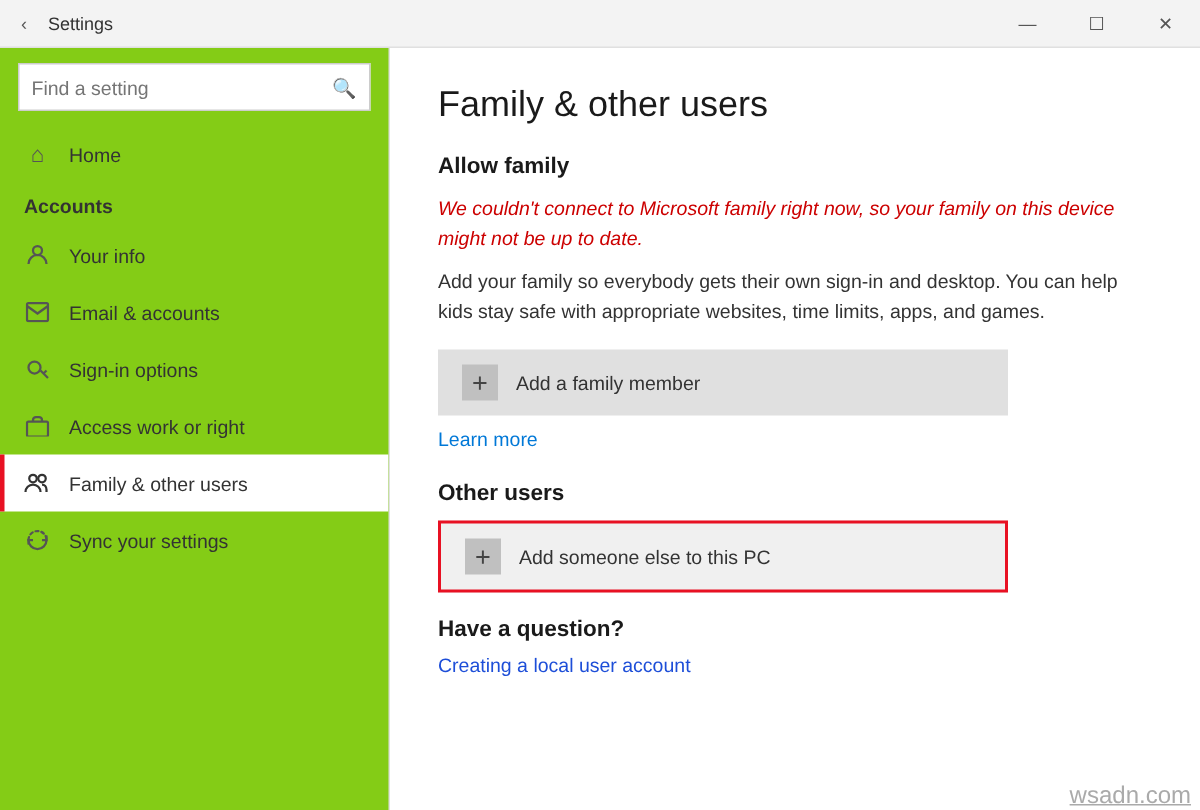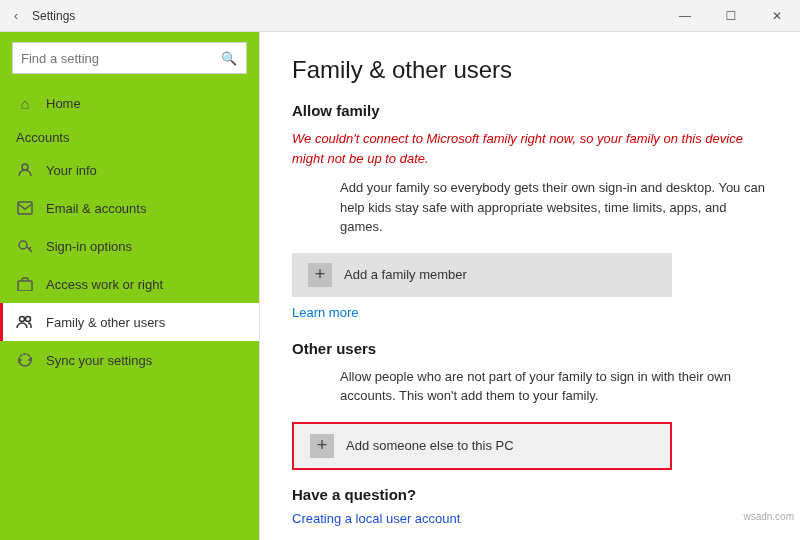--- a/index.html
+++ b/index.html
@@ -89,21 +89,21 @@
       background: transparent;
       color: #333;
     }
     .search-icon-wrap {
       color: #888;
       font-size: 13px;
     }
 
     .sidebar-section-label {
       font-size: 13px;
-      font-weight: 400;
+      font-weight: 700;
       color: #333;
       padding: 8px 16px 6px 16px;
     }
 
     .nav-item {
       display: flex;
       align-items: center;
       gap: 12px;
       padding: 10px 16px;
       cursor: pointer;
@@ -155,21 +155,20 @@
       margin-bottom: 10px;
       line-height: 1.5;
       font-style: italic;
     }
 
     .description-text {
       font-size: 13px;
       color: #333;
       line-height: 1.5;
       margin-bottom: 16px;
-      margin-left: 48px;
     }
 
     .action-btn {
       display: flex;
       align-items: center;
       gap: 12px;
       background: #e0e0e0;
       border: none;
       padding: 10px 16px;
       cursor: pointer;
@@ -220,24 +219,25 @@
       font-size: 13px;
       color: #1d4ed8;
       cursor: pointer;
       text-decoration: none;
       display: block;
       margin-bottom: 6px;
     }
 
     .watermark {
       position: fixed;
-      bottom: 18px;
+      bottom: 0;
       right: 6px;
-      font-size: 10px;
+      font-size: 16px;
       color: #aaa;
+      text-decoration: underline;
     }
   </style>
 </head>
 <body>
 
 <div class="titlebar">
   <div class="titlebar-left">
     <div class="titlebar-back">‹</div>
     <span class="titlebar-title">Settings</span>
   </div>
@@ -337,21 +337,20 @@
       <div class="description-text">Add your family so everybody gets their own sign-in and desktop. You can help kids stay safe with appropriate websites, time limits, apps, and games.</div>
       <button class="action-btn">
         <span class="plus-icon">+</span>
         <span>Add a family member</span>
       </button>
       <a class="learn-more-link">Learn more</a>
     </div>
 
     <div class="divider-section">
       <div class="section-title">Other users</div>
-      <div class="description-text">Allow people who are not part of your family to sign in with their own accounts. This won't add them to your family.</div>
       <button class="action-btn highlighted">
         <span class="plus-icon">+</span>
         <span>Add someone else to this PC</span>
       </button>
     </div>
 
     <div class="divider-section">
       <div class="have-question-title">Have a question?</div>
       <a class="faq-link">Creating a local user account</a>
     </div>

